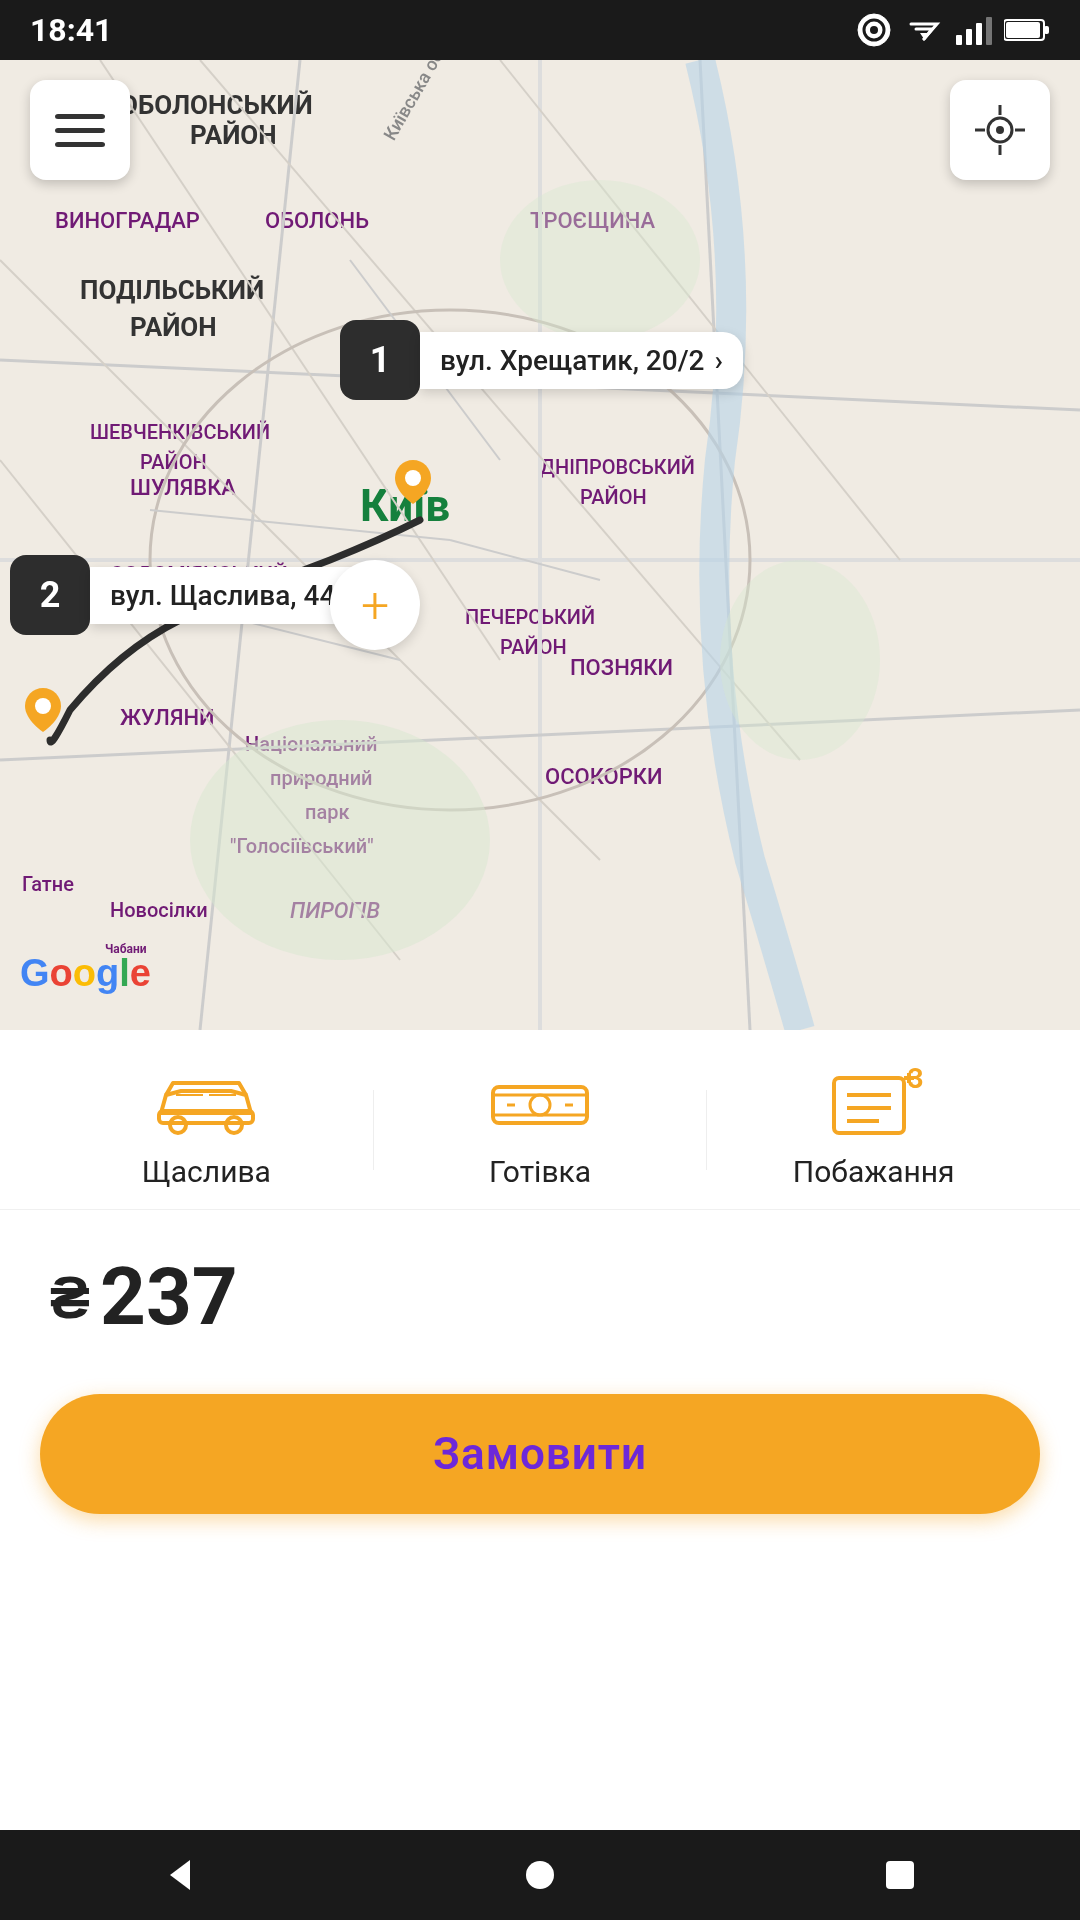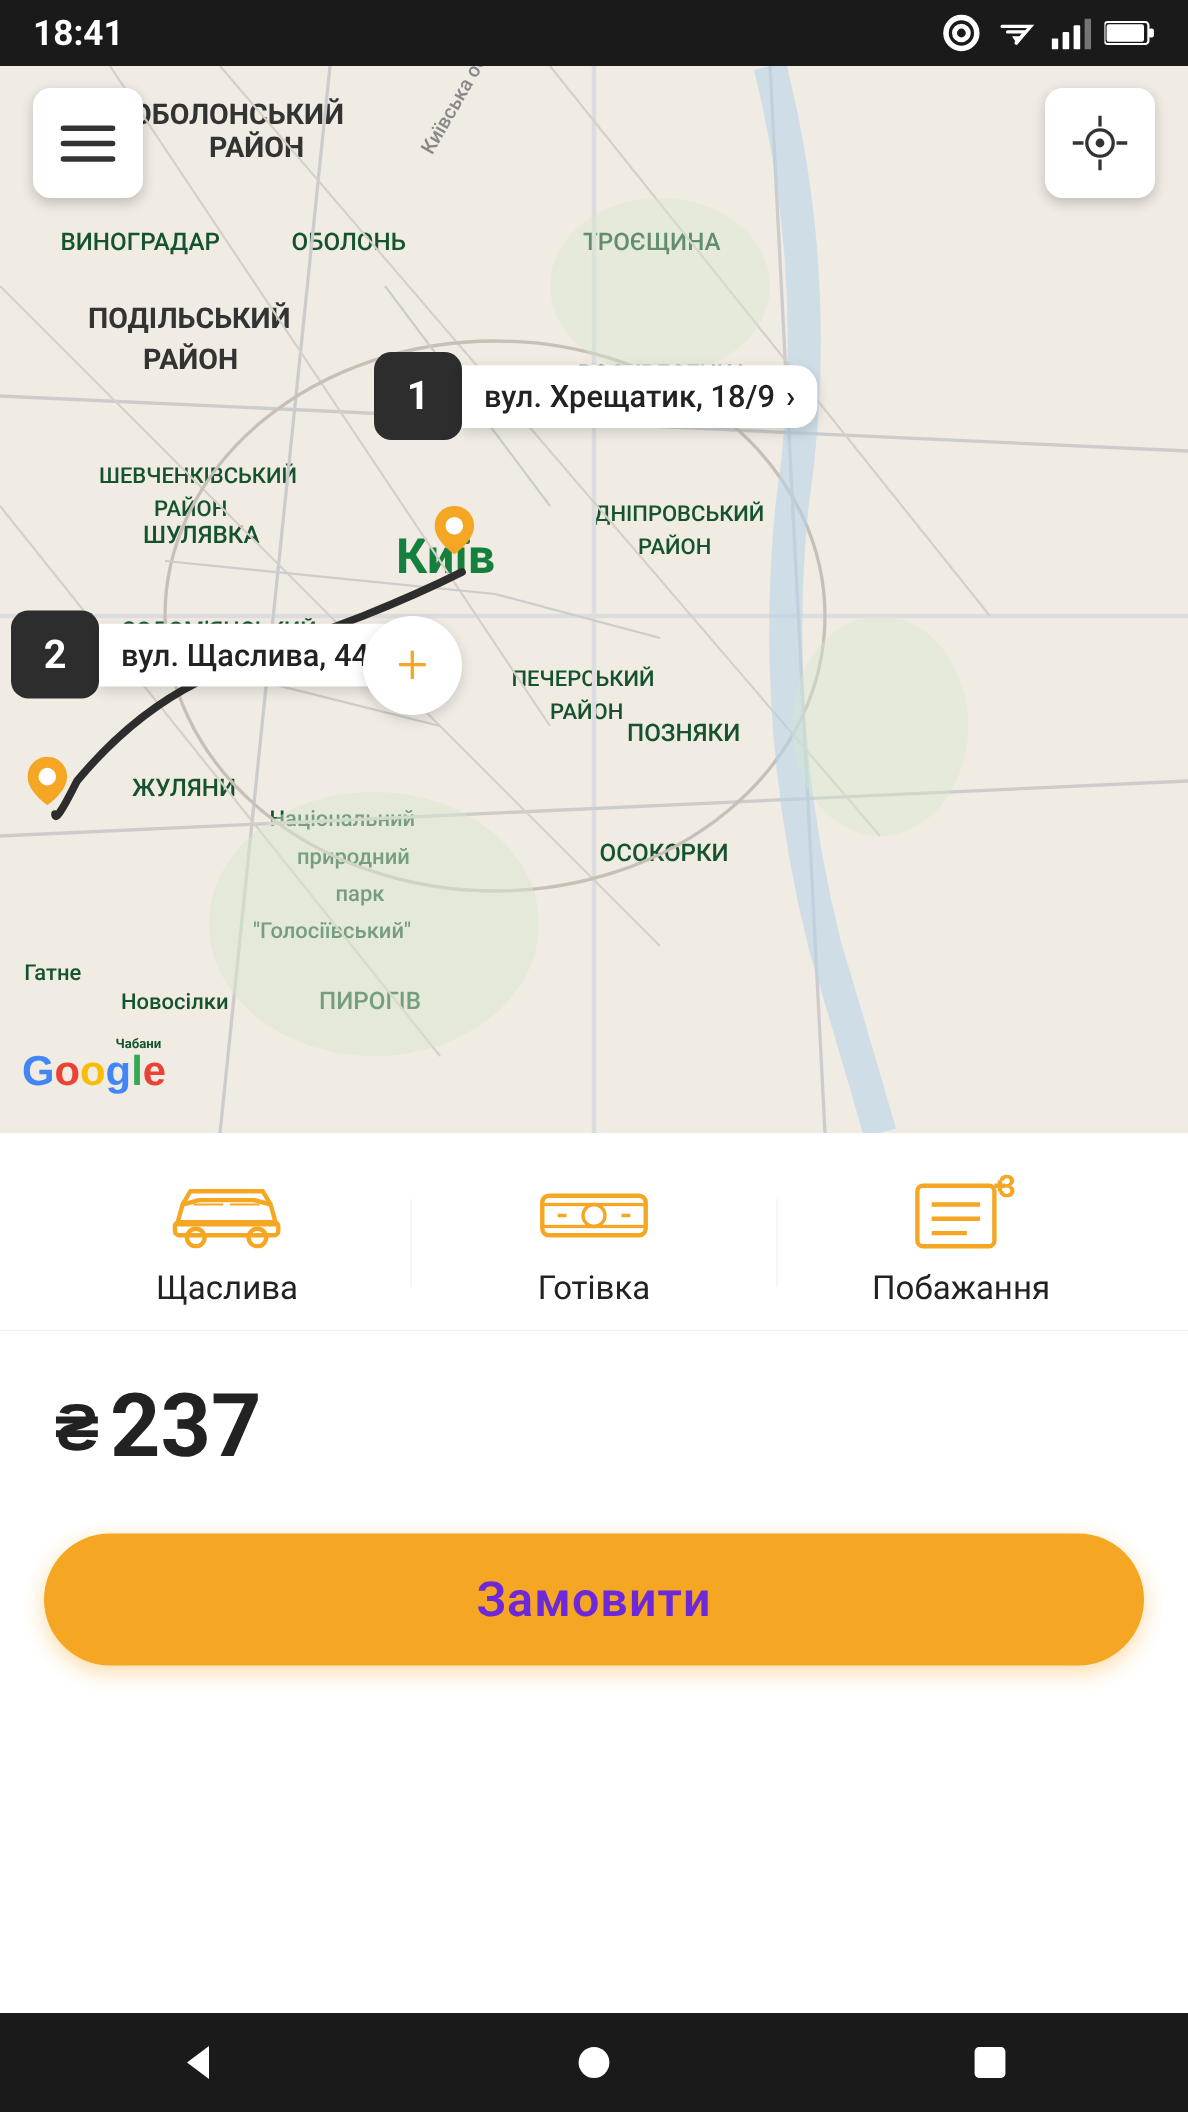--- a/index.html
+++ b/index.html
@@ -160,21 +160,21 @@
       z-index: 50;
       cursor: pointer;
       font-size: 40px;
       color: #f5a623;
       font-weight: 300;
     }
 
     
     .map-label {
       position: absolute;
-      color: #14532d;
+      color: #701a75;
       font-size: 22px;
       font-weight: 500;
       z-index: 10;
       pointer-events: none;
     }
     .map-label.bold {
       font-weight: 700;
       font-size: 26px;
       color: #333;
     }
@@ -422,21 +422,21 @@
     <div class="map-label" style="top:575px;left:500px;font-size:20px;">РАЙОН</div>
     <div class="map-label" style="top:595px;left:570px;">ПОЗНЯКИ</div>
     <div class="map-label" style="top:645px;left:120px;">ЖУЛЯНИ</div>
     <div class="map-label" style="top:672px;left:245px;font-size:20px;">Національний</div>
     <div class="map-label" style="top:706px;left:270px;font-size:20px;">природний</div>
     <div class="map-label" style="top:740px;left:305px;font-size:20px;">парк</div>
     <div class="map-label" style="top:774px;left:230px;font-size:20px;">"Голосіївський"</div>
     <div class="map-label" style="top:704px;left:545px;">ОСОКОРКИ</div>
     <div class="map-label" style="top:812px;left:22px;font-size:20px;">Гатне</div>
     <div class="map-label" style="top:838px;left:110px;font-size:20px;">Новосілки</div>
-    <div class="map-label" style="top:838px;left:290px;">ПИРОГІВ</div>
+    <div class="map-label" style="top:838px;left:290px;font-style:italic;">ПИРОГІВ</div>
     <div class="map-label" style="top:882px;left:105px;font-size:12px;font-weight:bold;">Чабани</div>
     <div class="map-label" style="top:68px;left:388px;font-size:18px;transform:rotate(-60deg);color:#888;transform-origin:left center;">Київська обл.</div>
 
     <div class="map-pin" style="top:400px;left:395px;">
       <svg width="36" height="44" viewBox="0 0 36 44">
         <path d="M18 0 C8 0 0 8 0 18 C0 32 18 44 18 44 C18 44 36 32 36 18 C36 8 28 0 18 0Z" fill="#f5a623"></path>
         <circle cx="18" cy="18" r="8" fill="white"></circle>
       </svg>
     </div>
     <div class="map-pin" style="top:628px;left:25px;">
@@ -471,21 +471,21 @@
     <line x1="25" y1="0" x2="25" y2="10" stroke="#333" stroke-width="3"></line>
     <line x1="25" y1="40" x2="25" y2="50" stroke="#333" stroke-width="3"></line>
     <line x1="0" y1="25" x2="10" y2="25" stroke="#333" stroke-width="3"></line>
     <line x1="40" y1="25" x2="50" y2="25" stroke="#333" stroke-width="3"></line>
   </svg>
 </div>
 
 <div class="waypoint-1">
   <div class="waypoint-badge">1</div>
   <div class="waypoint-label">
-    <span>вул. Хрещатик, 18/9</span>
+    <span>вул. Хрещатик, 20/2</span>
     <span class="waypoint-arrow">›</span>
   </div>
 </div>
 
 <div class="waypoint-2">
   <div class="waypoint-badge">2</div>
   <div class="waypoint-label">
     <span>вул. Щаслива, 44</span>
     <span class="waypoint-arrow">›</span>
   </div>

